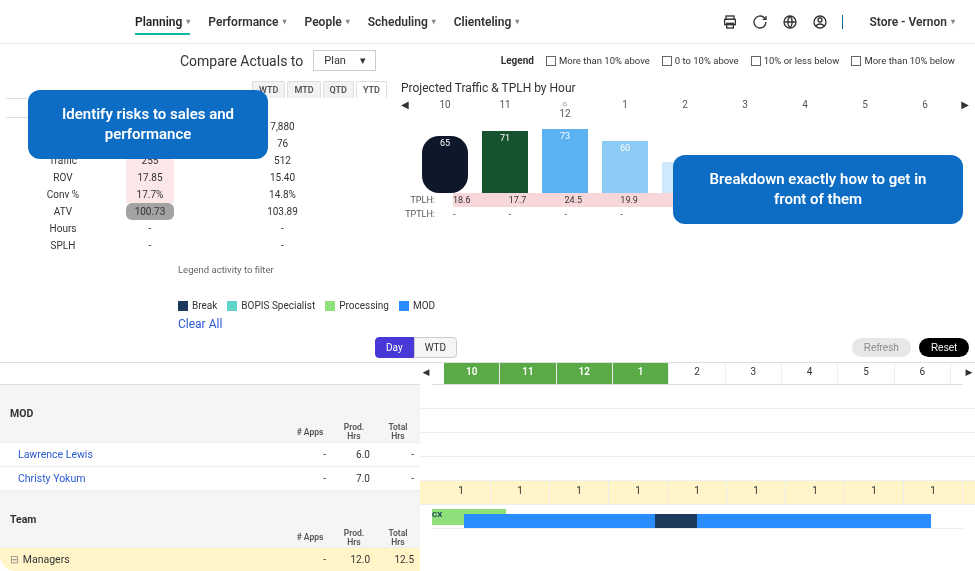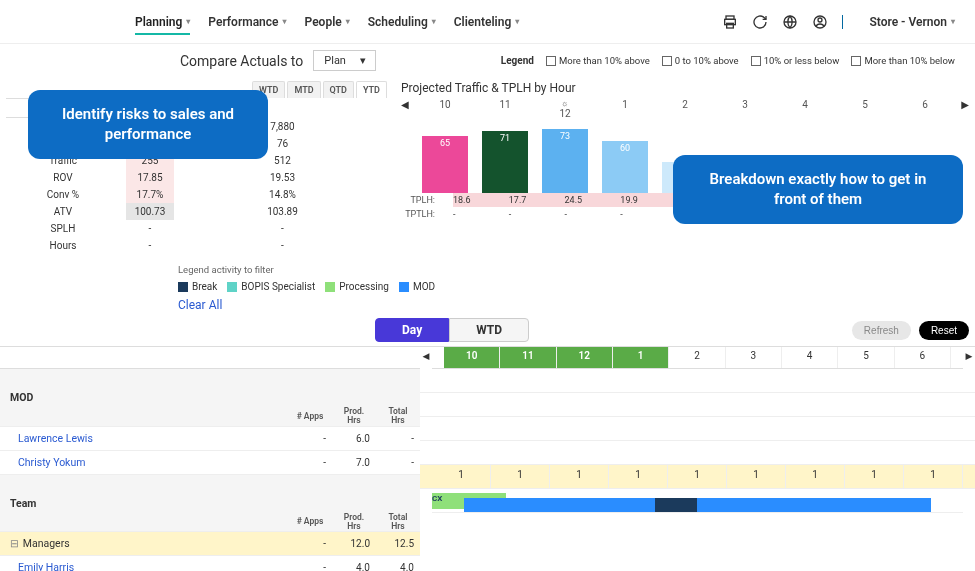--- a/index.html
+++ b/index.html
@@ -29,21 +29,21 @@
 .period-tab { background: #f2f2f2; padding: 3px 6px; font-size: 9px; font-weight: 600; color: #555; cursor: pointer; border-radius: 2px 2px 0 0; border: 1px solid #ddd; border-bottom: none; }
 .period-tab.active { background: #fff; }
 
 .metrics-table { width: 100%; border-collapse: collapse; font-size: 10px; }
 .metrics-table th { padding: 4px 6px; text-align: right; font-weight: 600; border-top: 1px solid #ddd; border-bottom: 1px solid #ddd; font-size: 9px; color: #555; }
 .metrics-table th.rowh { text-align: left; width: 120px; padding-left: 90px;}
 .metrics-table td { padding: 3px 6px; text-align: center; }
 .metrics-table td.rowh { text-align: center; padding-left: 0; }
 .cell-pink { background: #f9d2d2; }
 .cell-lpink { background: #fbe7e7; }
-.cell-yel { background: #e5e5e5; }
+.cell-yel { background: #a3a3a3; border-radius: 6px; }
 
 .chart-title { font-size: 12px; margin-bottom: 4px; color: #333; }
 .chart-wrap { position: relative; height: 140px; }
 .chart-nav-l, .chart-nav-r { position: absolute; top: 0; cursor: pointer; font-size: 10px; }
 .chart-nav-l { left: 0; } .chart-nav-r { right: 0; }
 .chart-hours { display: flex; padding: 0 14px; }
 .chart-hour { flex: 1; text-align: center; font-size: 10px; color: #555; padding-bottom: 4px; }
 .chart-bars { display: flex; height: 70px; align-items: flex-end; padding: 0 14px; }
 .bar-slot { flex: 1; display: flex; justify-content: center; align-items: flex-end; height: 100%; position: relative; }
 .bar { width: 76%; position: relative; }
@@ -54,31 +54,31 @@
 .mrow .mcells { flex: 1; display: flex; padding: 0 14px 0 0; margin-left: 14px;}
 .mrow .mcell { flex: 1; text-align: left; padding: 2px 0; }
 .tplh-row .mcell { background: #f8d7da; }
 
 .callout { position: absolute; background: #0d6cc4; color: #fff; border-radius: 12px; padding: 14px 22px; font-size: 15px; font-weight: 600; text-align: center; line-height: 1.35; z-index: 40; }
 .callout-left { left: 28px; top: 90px; width: 240px; }
 .callout-right { right: 12px; top: 155px; width: 290px; }
 
 .filter-row { padding: 10px 6px 4px 178px; font-size: 9.5px; color: #666; }
 .filter-pills { display: flex; gap: 10px; padding: 2px 0 4px 178px; align-items: center; font-size: 10px; }
-.pill { display: flex; align-items: center; gap: 4px; }
+.pill { display: flex; align-items: center; gap: 4px; margin-top: 19px; }
 .pill::before { content: ""; width: 10px; height: 10px; display: inline-block; }
 .pill.break::before { background: #1b3a5c; }
 .pill.bopis::before { background: #5fd3c7; }
 .pill.proc::before { background: #8fe07a; }
 .pill.mod::before { background: #2a8dff; }
 .clear-all { color: #2a5ad1; padding: 2px 0 6px 178px; font-size: 12px; }
 
 .sched-controls { display: flex; justify-content: flex-end; gap: 8px; padding: 0 6px 4px 0; align-items: center;}
 .daywtd { display: flex; margin-right: auto; margin-left: 375px;}
-.dw-tab { padding: 4px 26px; font-size: 12px; font-weight: 700; border: 1px solid #ccc; cursor: pointer; }
+.dw-tab { padding: 4px 10px; font-size: 10px; font-weight: 400; border: 1px solid #ccc; cursor: pointer; }
 .dw-tab.day { background: #4838d8; color: #fff; border-color: #4838d8; border-radius: 4px 0 0 4px;}
 .dw-tab.wtd { background: #f5f5f5; border-radius: 0 4px 4px 0;}
 .btn-refresh { background: #e7e7e7; color: #888; border-radius: 12px; padding: 4px 12px; font-size: 10px; border: none; cursor: pointer; }
 .btn-reset { background: #000; color: #fff; border-radius: 12px; padding: 4px 12px; font-size: 10px; border: none; cursor: pointer; }
 
 .sched-grid { display: flex; border-top: 1px solid #ddd; }
 .sched-left { width: 420px; }
 .sched-right { flex: 1; position: relative; }
 .sched-head-row { display: flex; border-bottom: 1px solid #ddd; height: 22px; align-items: center; }
 .sched-right .hour-head { display: flex; height: 22px; border-bottom: 1px solid #ddd; padding: 0 12px;}
@@ -205,39 +205,39 @@
   <td>76</td>
           </tr>
           <tr>
             <td class="rowh">Traffic</td>
   <td class="cell-lpink" style="width:48px">255</td>
   <td>512</td>
           </tr>
           <tr>
             <td class="rowh">ROV</td>
   <td class="cell-lpink" style="width:48px">17.85</td>
-  <td>19.53</td>
+  <td>15.40</td>
           </tr>
           <tr>
             <td class="rowh">Conv %</td>
   <td class="cell-lpink" style="width:48px">17.7%</td>
   <td>14.8%</td>
           </tr>
           <tr>
             <td class="rowh">ATV</td>
   <td class="cell-yel" style="width:48px">100.73</td>
   <td>103.89</td>
           </tr>
           <tr>
-            <td class="rowh">SPLH</td>
+            <td class="rowh">Hours</td>
   <td class="" style="width:48px">-</td>
   <td>-</td>
           </tr>
           <tr>
-            <td class="rowh">Hours</td>
+            <td class="rowh">SPLH</td>
   <td class="" style="width:48px">-</td>
   <td>-</td>
           </tr>
         </tbody>
     </table>
   </div>
 
   <div class="right-col">
     <div class="chart-title">Projected Traffic &amp; TPLH by Hour</div>
     <div class="chart-wrap">
@@ -249,21 +249,21 @@
           <div class="chart-hour"><span style="font-size:8px;display:block">☼</span>12</div>
           <div class="chart-hour">1</div>
           <div class="chart-hour">2</div>
           <div class="chart-hour">3</div>
           <div class="chart-hour">4</div>
           <div class="chart-hour">5</div>
           <div class="chart-hour">6</div>
         </div>
       <div class="chart-bars" id="chart-bars">
           <div class="bar-slot">
-            <div class="bar" style="height: 81.25%; background: #ec4899;">
+            <div class="bar" style="height: 81.25%; background: #0f172a; border-radius: 17px;">
               <span style="color:#fff">65</span>
             </div>
           </div>
           <div class="bar-slot">
             <div class="bar" style="height: 88.75%; background: #14532d;">
               <span style="color:#fff">71</span>
             </div>
           </div>
           <div class="bar-slot">
             <div class="bar" style="height: 91.25%; background: rgb(92, 177, 240);">

